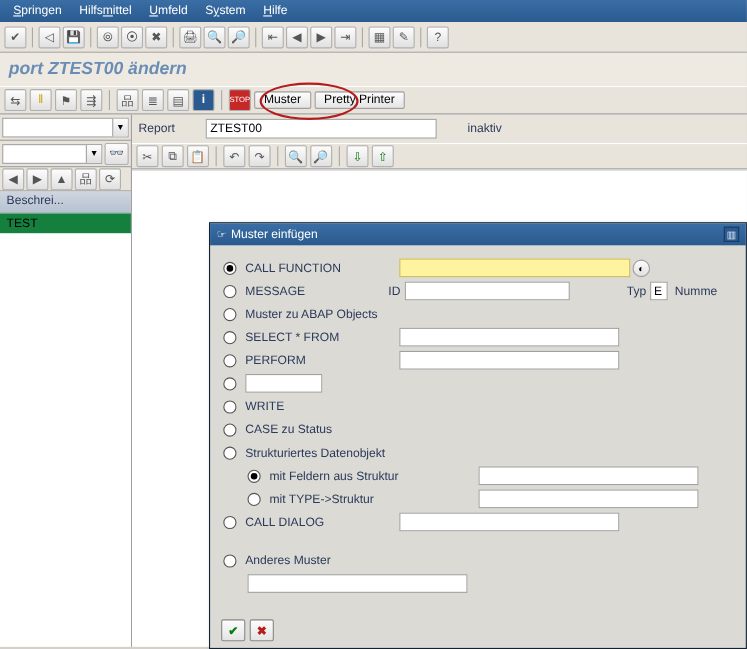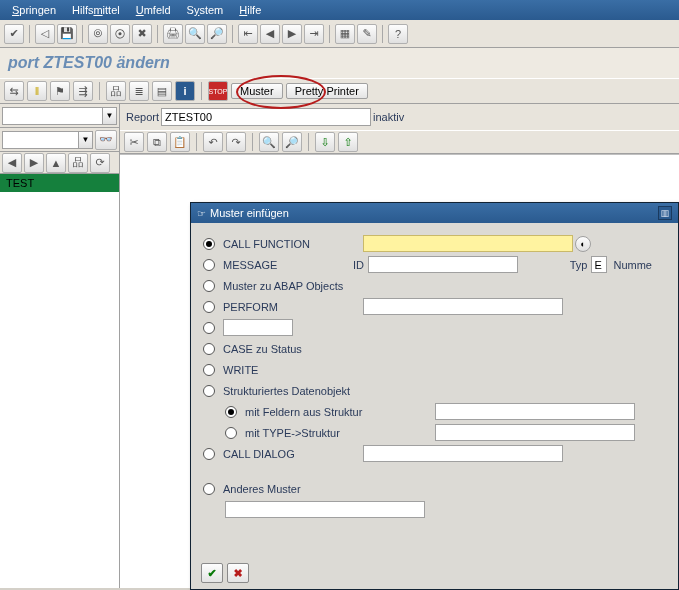--- a/index.html
+++ b/index.html
@@ -164,21 +164,21 @@
   
   .right-pane {
     flex: 1;
     background: #e8e4dc;
     display: flex;
     flex-direction: column;
   }
   .report-line {
     display: flex;
     align-items: center;
-    gap: 2px;
+    gap: 28px;
     padding: 4px 6px;
   }
   .report-line label { color: #2a3a5a; }
   .report-input {
     width: 210px;
     height: 18px;
     border: 1px solid #a0a0a0;
     background: #fff;
     padding: 1px 3px;
     font-size: 11px;
@@ -386,20 +386,21 @@
       </div>
       <span class="tb-btn" style="width:22px">👓</span>
     </div>
     <div class="tree-toolbar">
       <span class="tb-btn">◀</span>
       <span class="tb-btn">▶</span>
       <span class="tb-btn">▲</span>
       <span class="tb-btn">品</span>
       <span class="tb-btn">⟳</span>
     </div>
+    <div class="tree-header">Beschrei...</div>
     <div class="tree-body">
       <div class="tree-row">TEST</div>
     </div>
   </div>
 
   <div class="right-pane">
     <div class="report-line">
       <label>Report</label>
       <input class="report-input" value="ZTEST00" style="">
       <span style="color:#2a3a5a">inaktiv</span>
@@ -448,40 +449,45 @@
       <span style="margin-right:4px;color:#2a3a5a">Typ</span>
       <input class="field" style="width: 16px;" value="E">
       <span style="margin:0 2px 0 6px;color:#2a3a5a">Numme</span>
     </div>
 
     <div class="row">
       <span class="radio"></span>
       <span class="radio-label">Muster zu ABAP Objects</span>
     </div>
 
+    <div class="row">
+      <span class="radio"></span>
+      <span class="radio-label">SELECT * FROM</span>
+      <input class="field" style="width: 200px;" value="">
+    </div>
 
     <div class="row">
       <span class="radio"></span>
       <span class="radio-label">PERFORM</span>
       <input class="field" style="width: 200px;" value="">
     </div>
 
     <div class="row">
       <span class="radio"></span>
       <input class="field" style="width: 70px;" value="">
     </div>
 
     <div class="row">
       <span class="radio"></span>
+      <span class="radio-label">WRITE</span>
+    </div>
+
+    <div class="row">
+      <span class="radio"></span>
       <span class="radio-label">CASE zu Status</span>
-    </div>
-
-    <div class="row">
-      <span class="radio"></span>
-      <span class="radio-label">WRITE</span>
     </div>
 
     <div class="row">
       <span class="radio"></span>
       <span class="radio-label" style="min-width:200px">Strukturiertes Datenobjekt</span>
     </div>
 
     <div class="row sub">
       <span class="radio selected"></span>
       <span class="radio-label" style="min-width:190px">mit Feldern aus Struktur</span>

